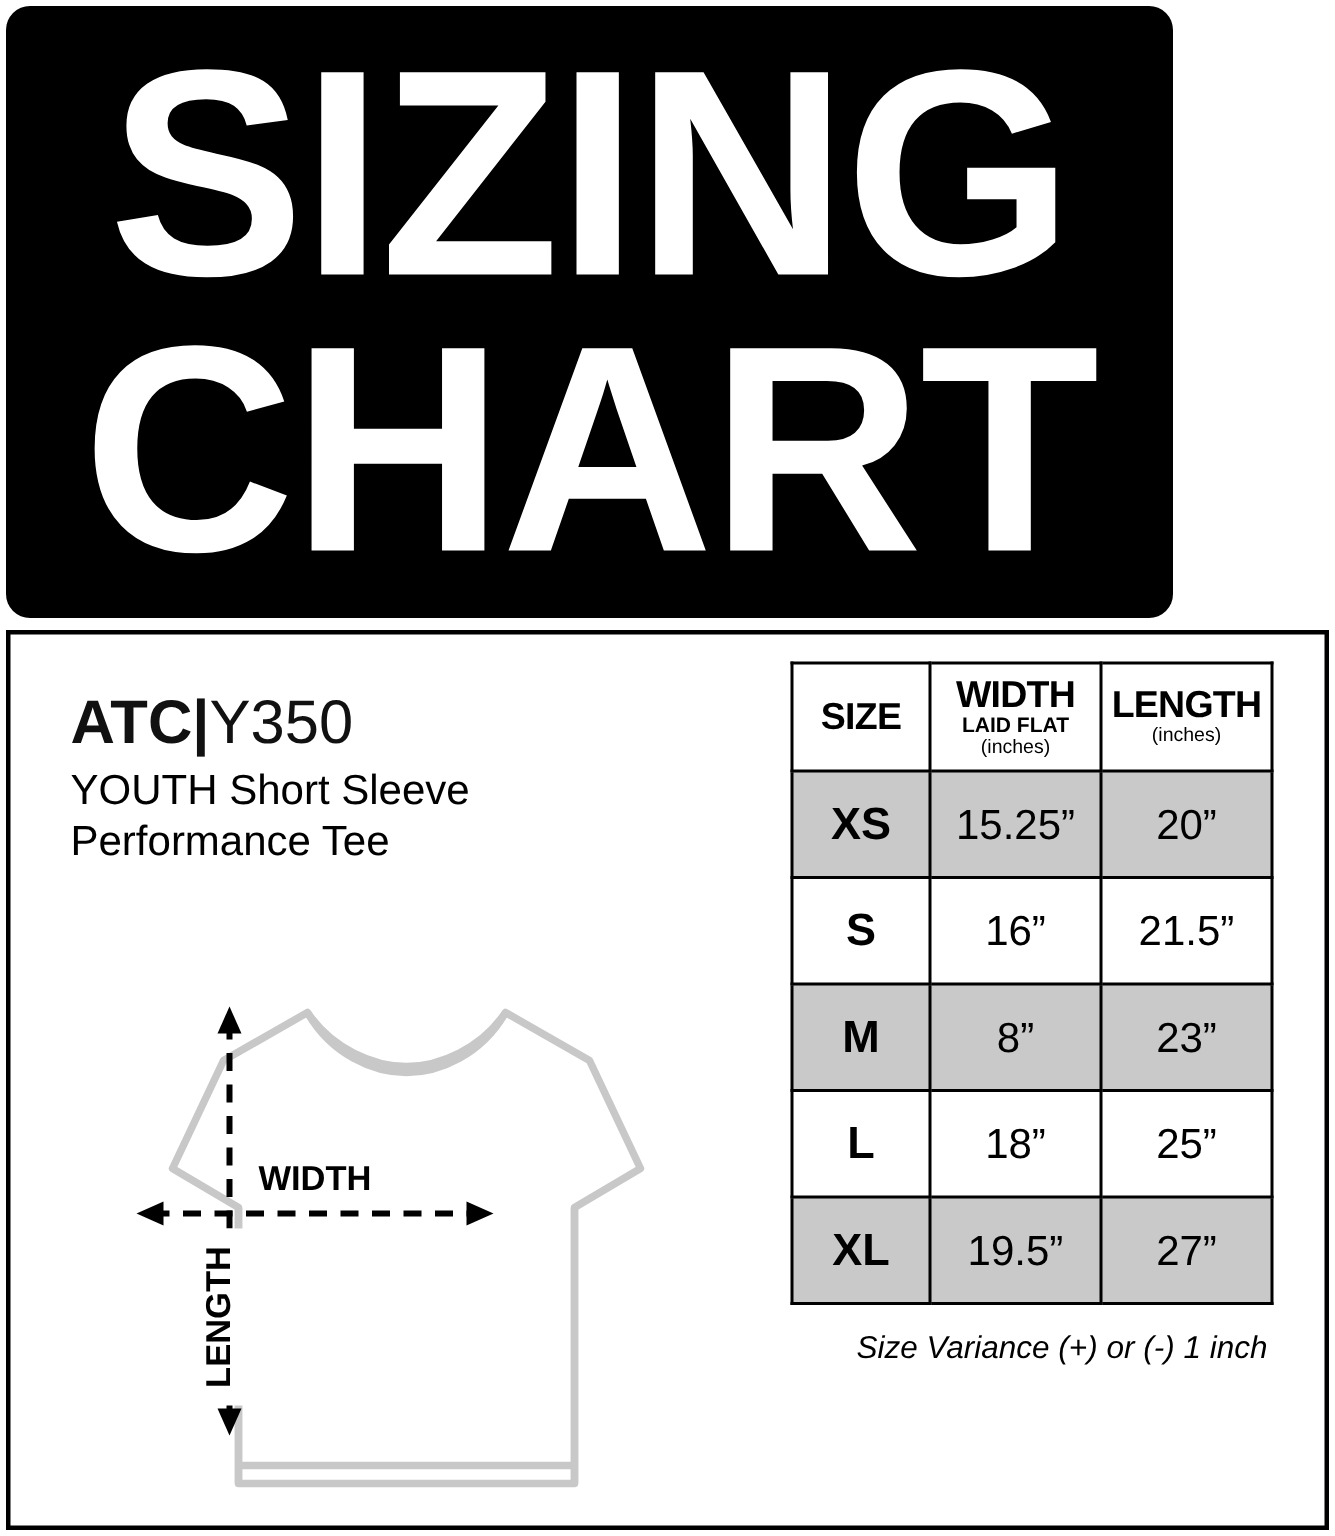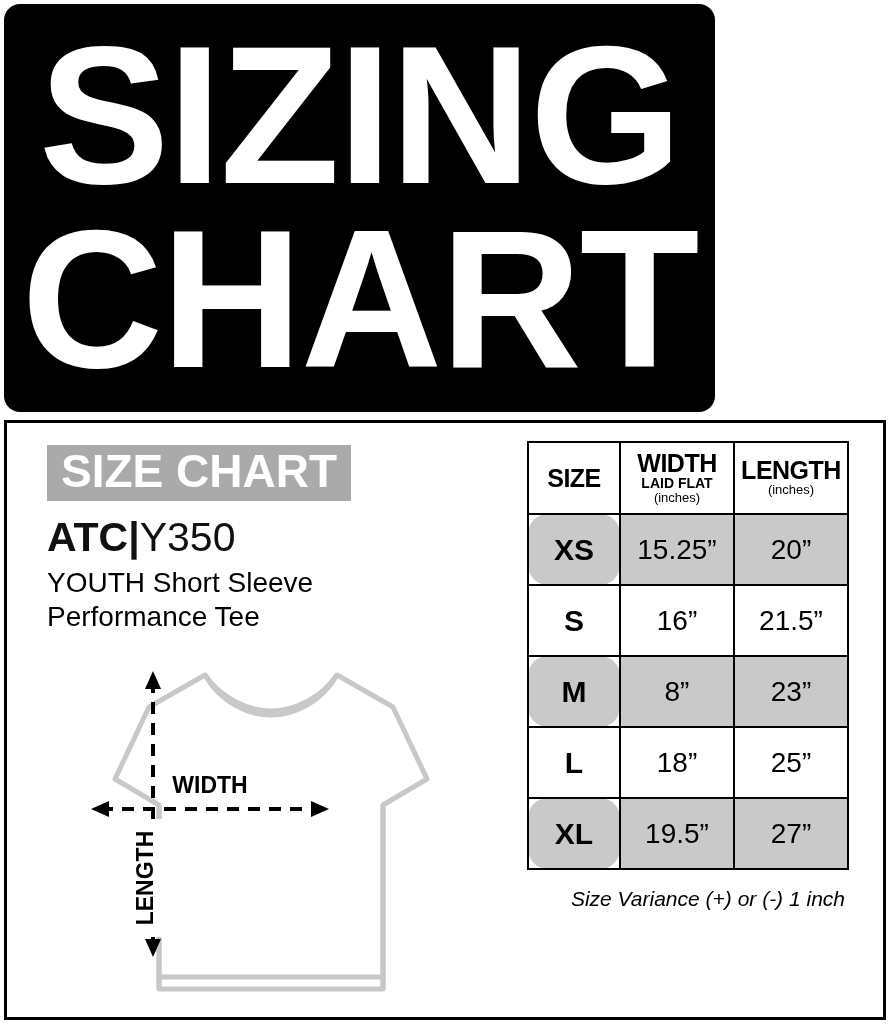--- a/index.html
+++ b/index.html
@@ -15,21 +15,21 @@
     height: 1024px;
     background: #ffffff;
     overflow: hidden;
   }
 
   
   .banner {
     position: absolute;
     left: 4px;
     top: 4px;
-    width: 711px;
+    width: 778px;
     height: 408px;
     background: #000000;
     border-radius: 16px;
     display: flex;
     flex-direction: column;
     align-items: center;
     justify-content: center;
     overflow: hidden;
   }
   .banner-line {
@@ -140,21 +140,20 @@
   .hdr-sub2 {
     font-size: 13px;
     font-weight: normal;
     line-height: 1.1;
     display: block;
   }
   tbody td { height: 71px; }
   td.size-cell {
     font-size: 30px;
     font-weight: bold;
-    border-radius: 20px;
   }
   td.val-cell {
     font-size: 28px;
     font-weight: normal;
   }
   tr.shaded td { background: #c9c9c9; }
   tr.plain td { background: #ffffff; }
   .variance {
     margin-top: 17px;
     text-align: right;
@@ -170,21 +169,20 @@
 <div id="page">
 
   <div class="banner">
     <div class="banner-line banner-line-1">SIZING</div>
     <div class="banner-line banner-line-2">CHART</div>
   </div>
 
   <div class="panel">
 
     <div class="left-col">
-      <div class="size-chart-tag">SIZE CHART</div>
       <div class="brand-line">
         <span class="brand-strong">ATC</span><span class="brand-bar">|</span><span class="brand-model">Y350</span>
       </div>
       <div class="desc">
         <div>YOUTH Short Sleeve</div>
         <div>Performance Tee</div>
       </div>
     </div>
 
     <div class="shirt-wrap">

